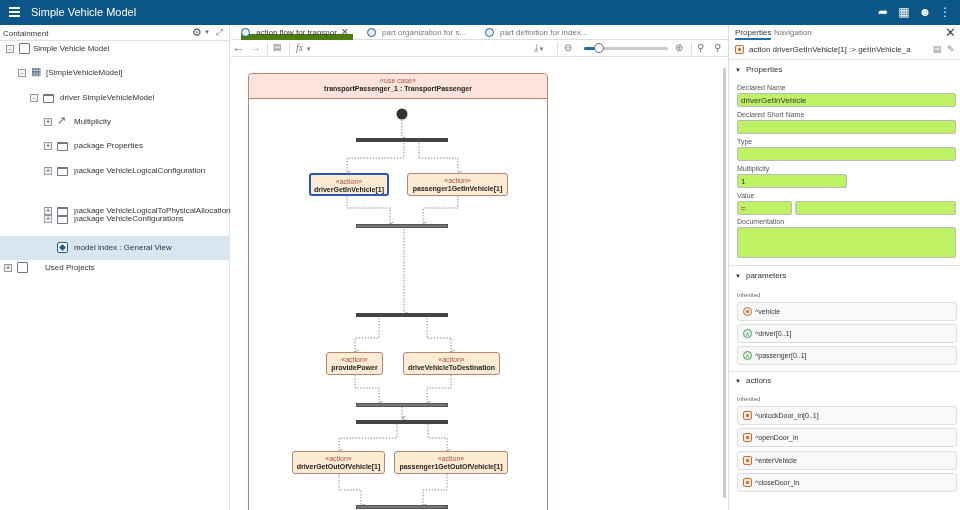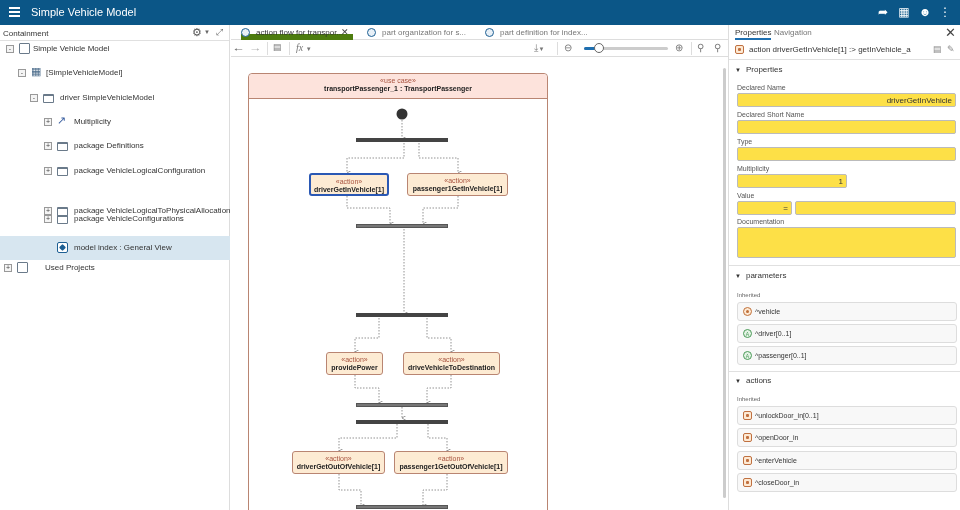--- a/index.html
+++ b/index.html
@@ -67,21 +67,21 @@
   .rclose { position: absolute; right: 4px; top: 0px; font-size: 13px; color: #444; cursor: pointer; }
   .elhdr { height: 20px; border-bottom: 1px solid #e0e0e0; position: relative; }
   .act-ico { position: absolute; width: 9px; height: 9px; border: 1px solid #c07040; border-radius: 2px; background: #fde9d3; }
   .act-ico::after { content: ""; position: absolute; left: 2px; top: 2px; width: 3px; height: 3px; background: #c07040; border-radius: 1px; }
   .elhdr .act-ico { left: 6px; top: 5px; }
   .elhdr .eltxt { position: absolute; left: 20px; top: 5px; font-size: 8px; color: #333; white-space: nowrap; }
   .elhdr .ri { position: absolute; top: 4px; font-size: 9px; color: #888; }
   .section-h { position: absolute; left: 6px; font-size: 8px; color: #333; }
   .section-h .tri { font-size: 6px; margin-right: 5px; }
   .flabel { position: absolute; left: 8px; font-size: 7px; color: #555; }
-  .field { position: absolute; height: 14px; border: 1px solid #bbb; border-radius: 2px; background: #fde047; font-size: 8px; padding: 2px 3px; color: #333; text-align: right; }
+  .field { position: absolute; height: 14px; border: 1px solid #bbb; border-radius: 2px; background: #bef264; font-size: 8px; padding: 2px 3px; color: #333; }
   .divider { position: absolute; left: 0; width: 232px; height: 1px; background: #e0e0e0; }
   .inh { position: absolute; left: 8px; font-size: 6px; color: #666; }
   .row { position: absolute; left: 8px; width: 220px; height: 19px; border: 1px solid #ddd; border-radius: 3px; background: #f8f8f8; cursor: pointer; }
   .row .rtxt { position: absolute; left: 17px; top: 5px; font-size: 7px; color: #333; }
   .row .ric { position: absolute; left: 5px; top: 4px; width: 9px; height: 9px; border-radius: 50%; }
   .ric.part { border: 1px solid #c0703a; background: #fde9d3; }
   .ric.part::after { content: ""; position: absolute; left: 2px; top: 2px; width: 3px; height: 3px; border-radius: 50%; background: #c0703a; }
   .ric.attr { border: 1px solid #4a9a58; background: #e4f3e5; font-size: 5px; color: #4a9a58; text-align: center; line-height: 8px; }
   .ric.act { border-radius: 2px; border: 1px solid #c07040; background: #fde9d3; }
   .ric.act::after { content: ""; position: absolute; left: 2px; top: 2px; width: 3px; height: 3px; background: #c07040; border-radius: 1px; }
@@ -126,21 +126,21 @@
         <span class="txt" style="left: 60px;">driver SimpleVehicleModel</span>
       </div>
       <div class="tree-item" style="top: 85px;">
         <span class="tog" style="left: 44px;">+</span>
         <span class="ico " style="left: 57px; font-size: 11px; color: rgb(58, 95, 160); top: 4px;">↗</span>
         <span class="txt" style="left: 74px;">Multiplicity</span>
       </div>
       <div class="tree-item" style="top: 109px;">
         <span class="tog" style="left: 44px;">+</span>
         <span class="ico folder-ico" style="left: 57px;"></span>
-        <span class="txt" style="left: 74px;">package Definitions</span>
+        <span class="txt" style="left: 74px;">package Properties</span>
       </div>
       <div class="tree-item" style="top: 134px;">
         <span class="tog" style="left: 44px;">+</span>
         <span class="ico folder-ico" style="left: 57px;"></span>
         <span class="txt" style="left: 74px;">package VehicleLogicalConfiguration</span>
       </div>
       <div class="tree-item" style="top: 158px; margin-top: 16px;">
         <span class="tog" style="left: 44px;">+</span>
         <span class="ico folder-ico" style="left: 57px;"></span>
         <span class="txt" style="left: 74px;">package VehicleLogicalToPhysicalAllocation</span>

